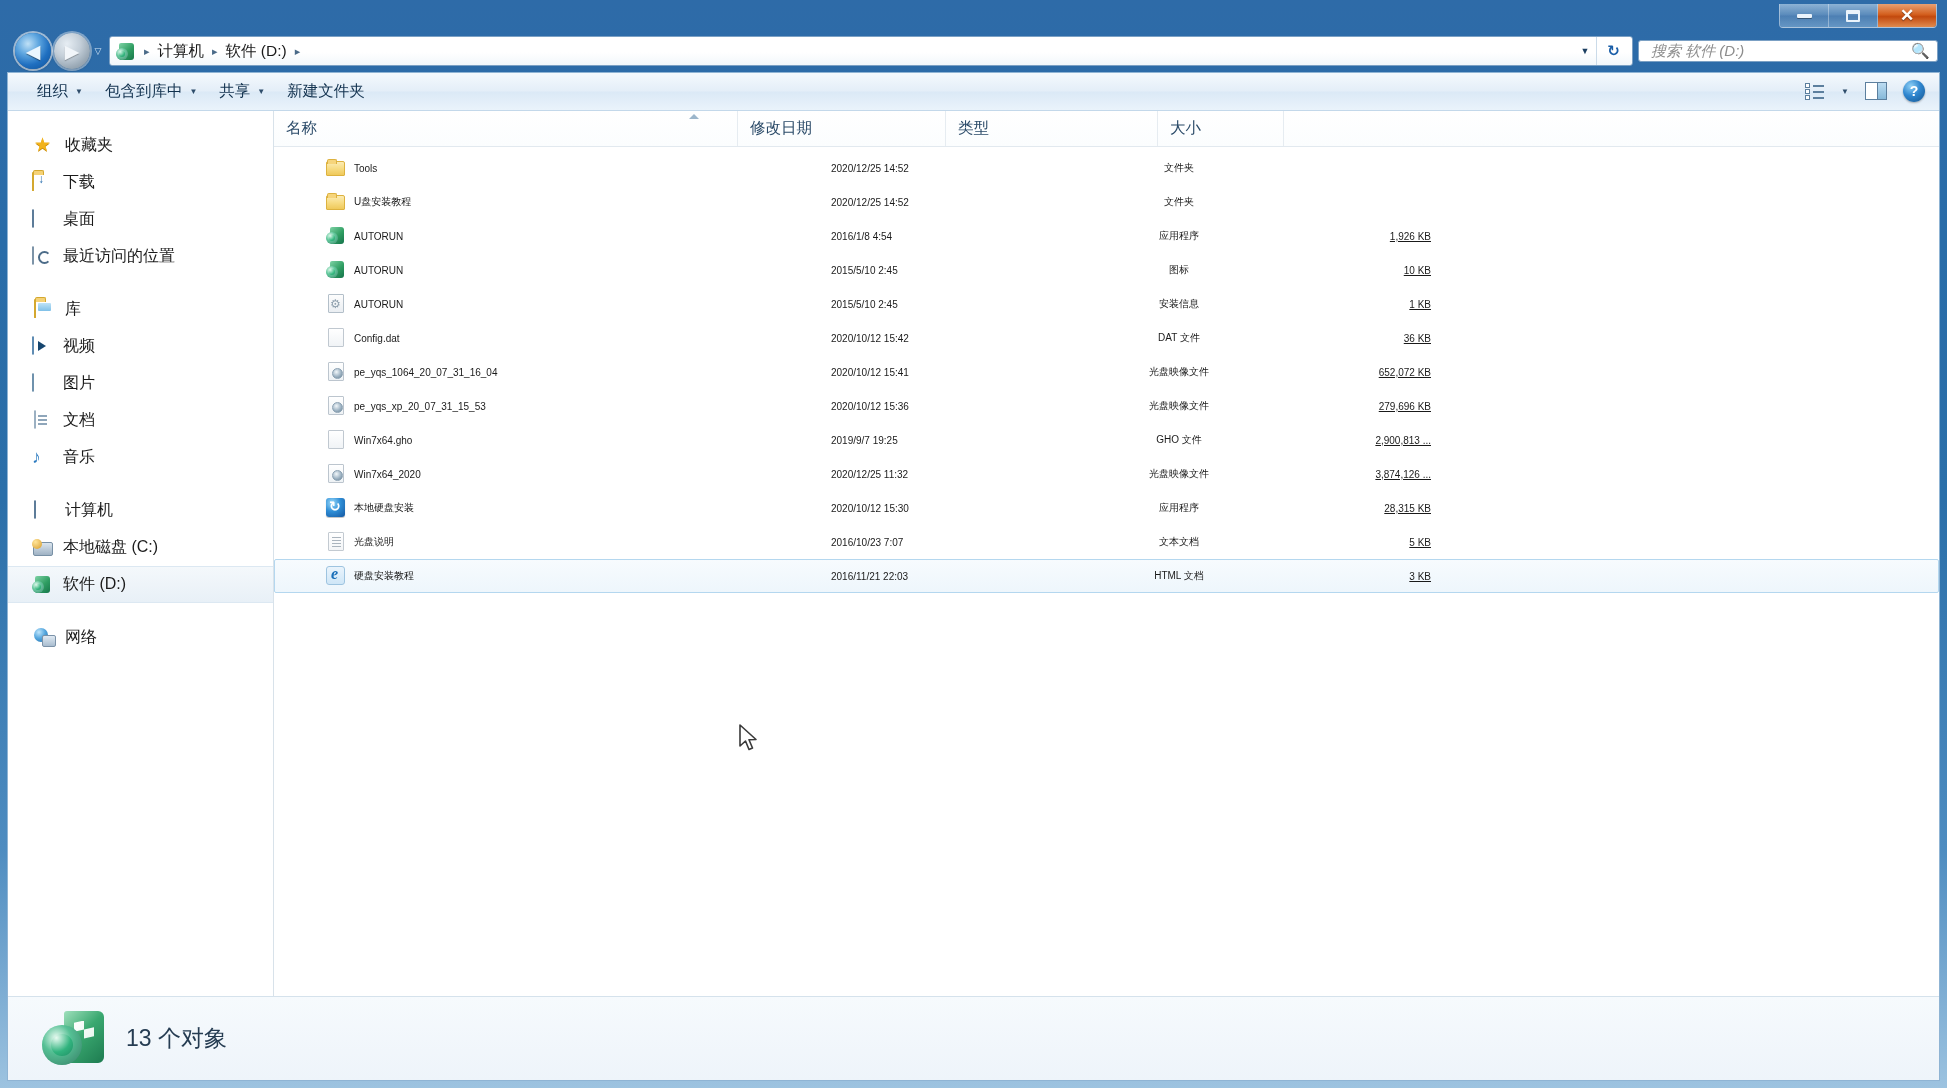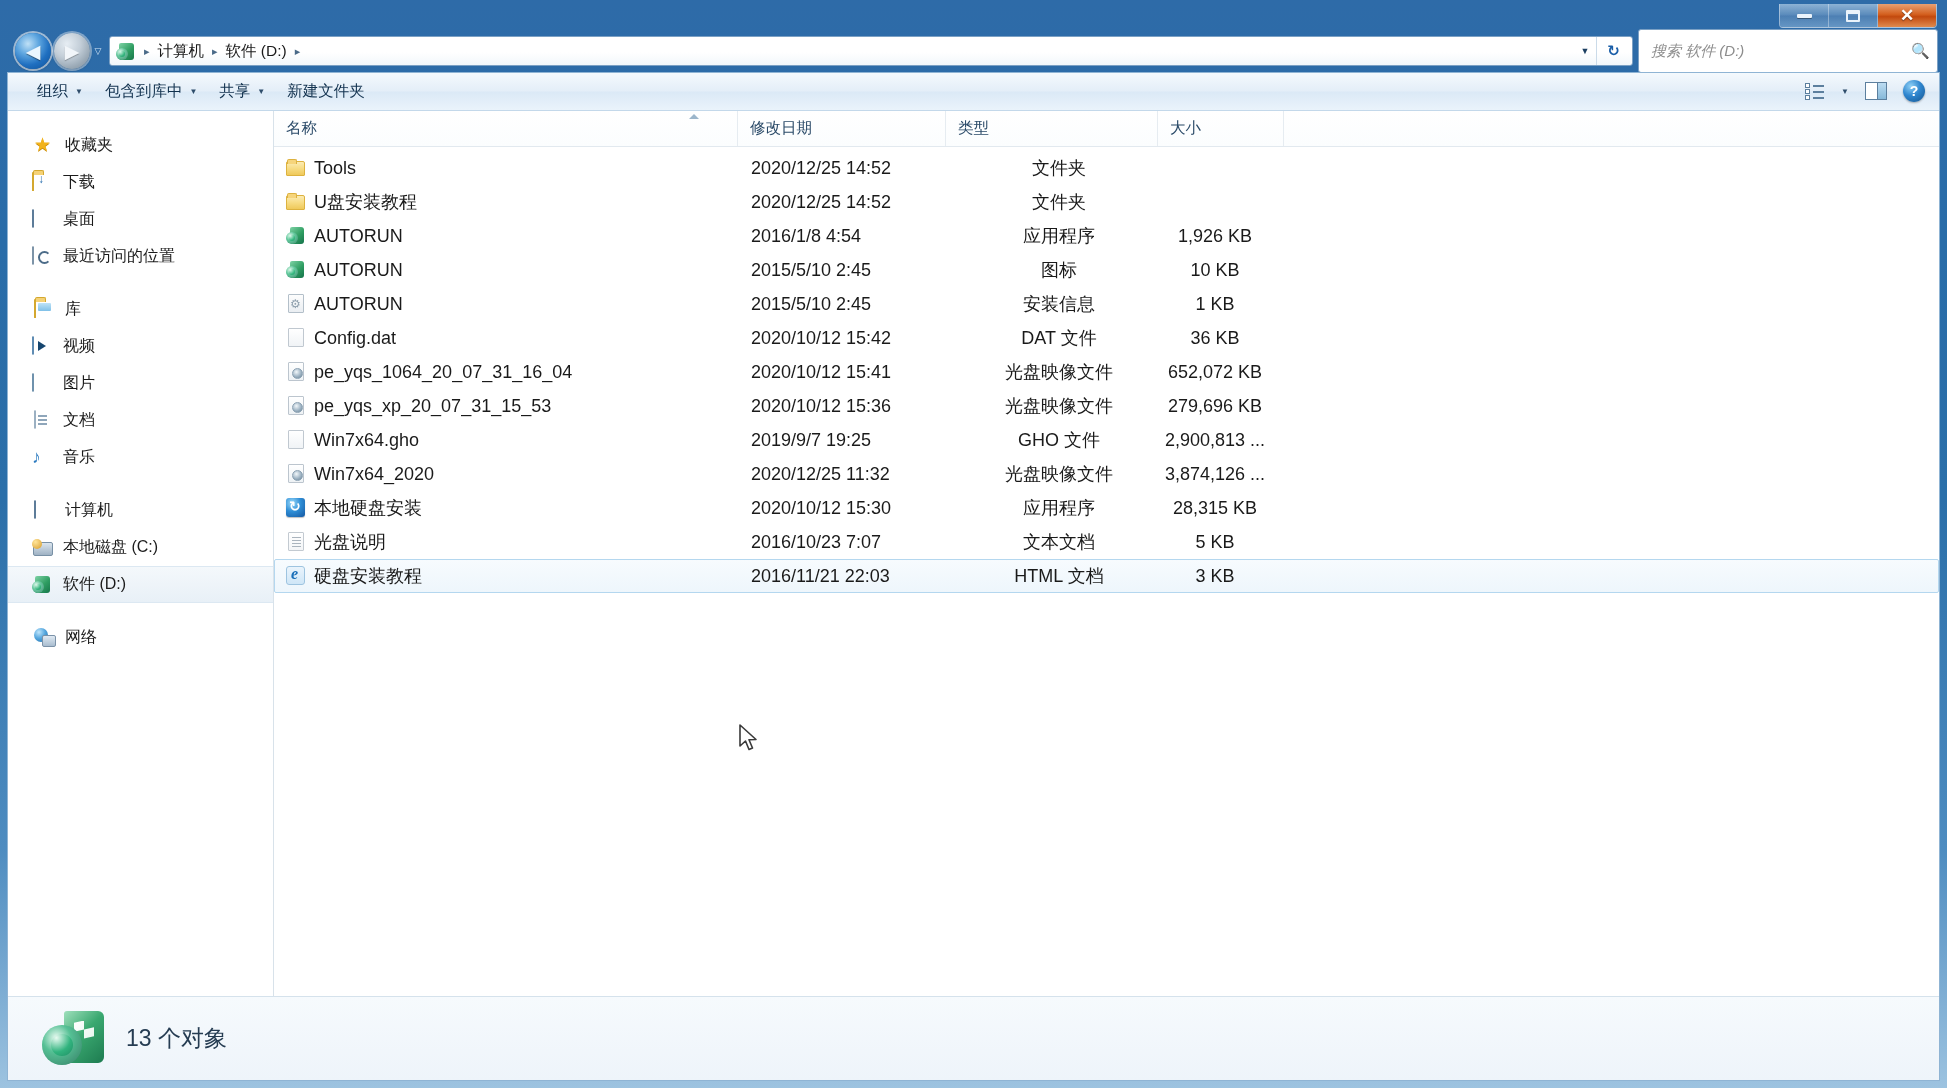--- a/index.html
+++ b/index.html
@@ -92,21 +92,21 @@
   .sep { color:#4a6a88; font-size:11px; padding:0 3px; user-select:none; }
   #addrspacer { flex:1 1 auto; }
   #addrdrop { width:22px; text-align:center; color:#1c3f62; font-size:9px; cursor:pointer; }
   #refreshbtn {
     width:34px; height:28px; display:flex; align-items:center; justify-content:center;
     border-left:1px solid #cbdbe9; cursor:pointer;
     color:#1a5ea8; font-size:15px; font-weight:bold;
   }
 
   #searchbox {
-    flex:0 0 300px; height:44px; margin-left:5px; margin-right:2px;
+    flex:0 0 300px; height:22px; margin-left:5px; margin-right:2px;
     background:#fff; border:1px solid #7ba0c4; border-radius:3px;
     display:flex; align-items:center; padding:0 6px 0 12px;
     box-shadow:inset 0 1px 0 #fff;
   }
   #searchtext { flex:1 1 auto; font-size:15px; color:#8d8d8d; font-style:italic; white-space:nowrap; }
   #searchicon { width:20px; text-align:center; color:#2a6fae; font-size:15px; }
 
   
   #client {
     flex:1 1 auto; background:#fff;
@@ -282,25 +282,25 @@
 
   #rows { flex:1 1 auto; overflow:hidden; padding-top:4px; }
   .row {
     height:34px; display:flex; align-items:center; cursor:default;
     border:1px solid transparent; margin:0 0 0 0;
   }
   .row.selected {
     background:linear-gradient(180deg,#f7fbfe 0%,#eef6fc 100%);
     border:1px solid #b4d7ef; border-radius:2px;
   }
-  .cell { font-size:18px; color:#1a1a1a; white-space:nowrap; overflow:hidden; }
+  .cell { font-size:10px; color:#1a1a1a; white-space:nowrap; overflow:hidden;margin-left:40px; }
   .cell.name { flex:0 0 464px; display:flex; align-items:center; gap:8px; padding-left:11px; }
   .cell.date { flex:0 0 208px; padding-left:12px; }
   .cell.type { flex:0 0 212px; padding-left:12px;text-align:center; }
-  .cell.size { flex:0 0 126px; text-align:center; padding-right:14px; }
+  .cell.size { flex:0 0 126px; text-align:right; padding-right:14px;text-decoration:underline; }
   .fileicon { width:20px; height:20px; flex:0 0 20px; position:relative; }
 
   
   .fi-folder {
     width:19px; height:15px; margin-top:3px; border-radius:2px 2px 1px 1px;
     background:linear-gradient(180deg,#fcecb4 0%,#f7dc84 50%,#efc95a 100%);
     border:1px solid #ddb23f; position:relative;
   }
   .fi-folder::before {
     content:""; position:absolute; left:0; top:-3px; width:8px; height:4px;

